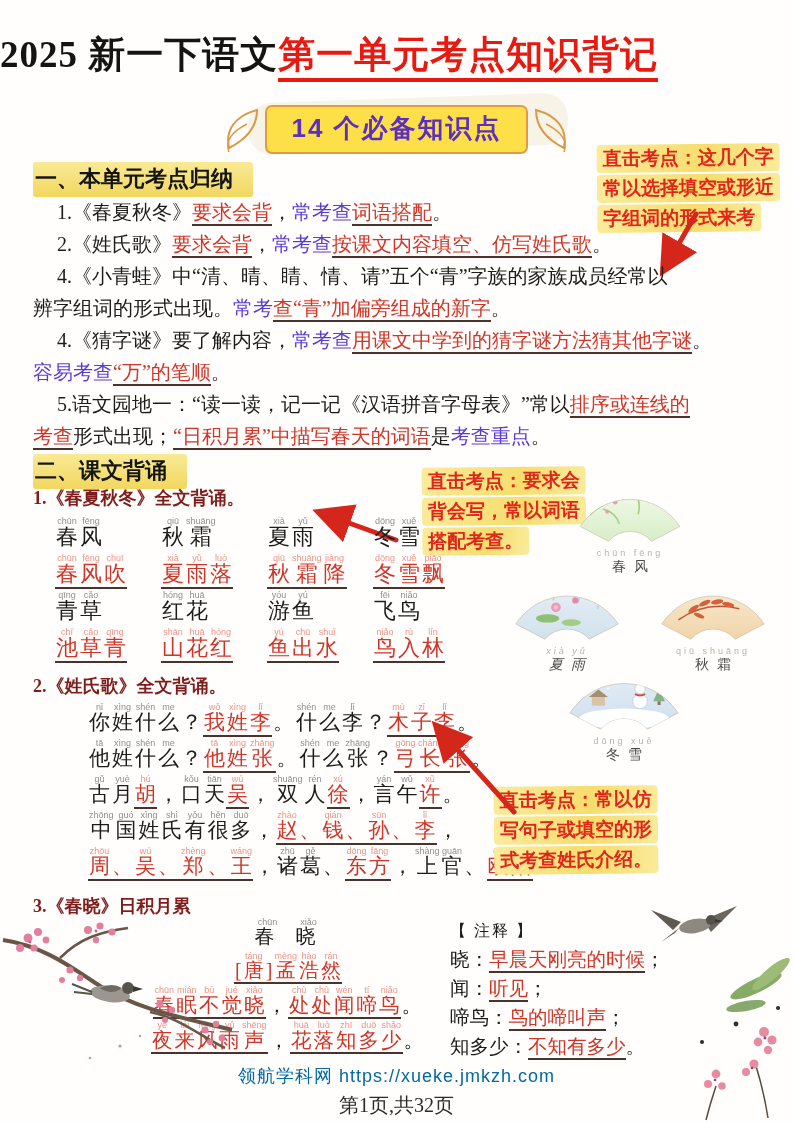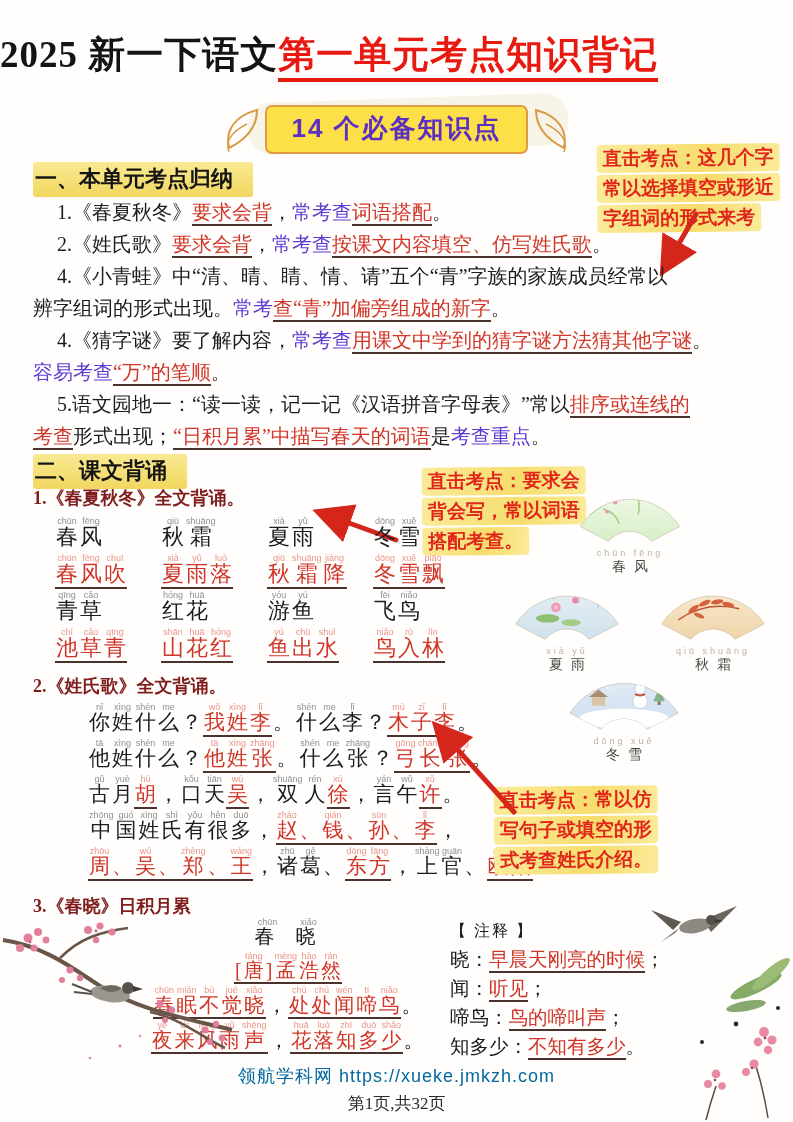--- a/index.html
+++ b/index.html
@@ -66,21 +66,21 @@
   .note-line{white-space:nowrap;}
 
   
   .fan{position:absolute;text-align:center;}
   .fan-py{font-size:9px;color:#b9b2a8;letter-spacing:3px;font-family:"Liberation Sans",sans-serif;}
   .fan-cap{font-size:14px;color:#4a4a46;letter-spacing:8px;padding-left:8px;}
 
   
   .watermark{position:absolute;top:1064px;left:0;width:100%;text-align:center;color:#0369a1;
              font-size:18px;font-family:"Liberation Sans",sans-serif;letter-spacing:1px;}
-  .pageno{position:absolute;top:1092px;left:0;width:100%;text-align:center;color:#2a2a2a;font-size:17px;}
+  .pageno{position:absolute;top:1092px;left:0;width:100%;text-align:center;color:#2a2a2a;font-size:20px;}
   .deco{position:absolute;}
 </style>
 </head>
 <body>
 
 <div class="page">
 
   <div class="title">
     <span>2025 新一下语文</span><span class="t-red">第一单元考点知识背记</span>
   </div>
@@ -188,21 +188,21 @@
           <circle cx="70" cy="35" r="3" fill="#ef89ab"></circle>
         <circle cx="100" cy="30" r="3.2" fill="#e89bb4"></circle>
           <circle cx="116" cy="36" r="3" fill="#ef89ab"></circle>
         <circle cx="46" cy="56" r="2.8" fill="#e89bb4"></circle>
       </g>
     </svg>
     <div class="fan-py">chūn fēng</div>
     <div class="fan-cap">春风</div>
   </div>
 
-  <div class="fan" style="left:484px;top:570px;width:166px;">
+  <div class="fan" style="left:484px;top:570px;width:166px;font-style:italic;">
     <svg width="164" height="72" viewBox="0 0 160 104">
       <defs>
           <linearGradient id="gSu" x1="0" y1="0" x2="0" y2="1">
             <stop offset="0" stop-color="#e3ecf3"></stop>
             <stop offset="1" stop-color="#d0e2ec"></stop>
           </linearGradient>
       <clipPath id="cSu">
             <path d="M6,78 A88,88 0 0 1 154,78 L112,100 A42,42 0 0 0 48,100 Z"></path>
           </clipPath>
         </defs>

